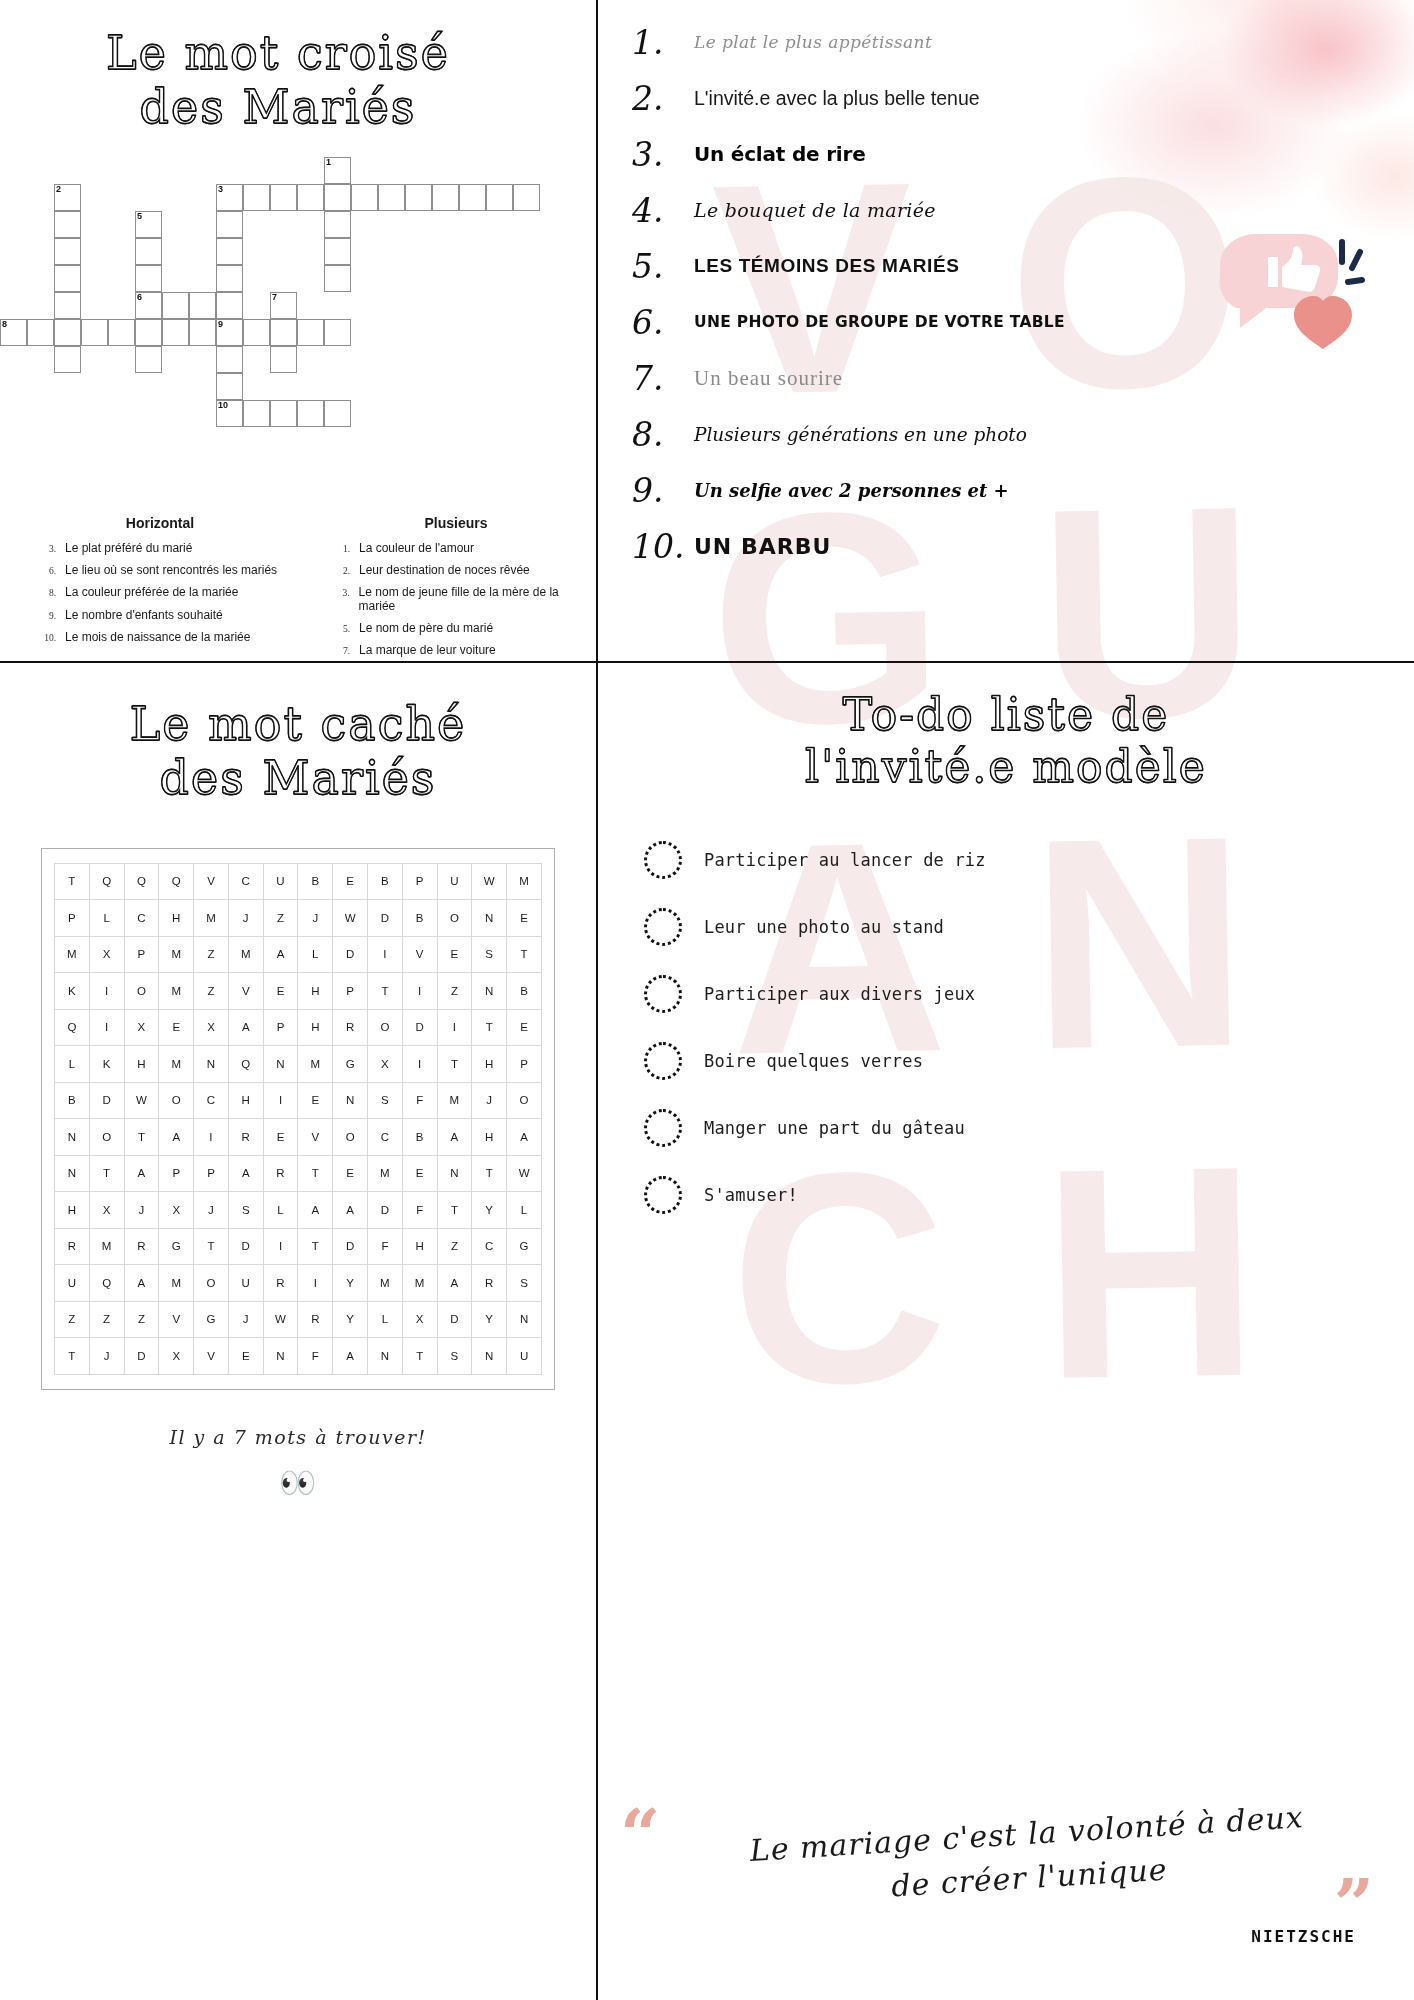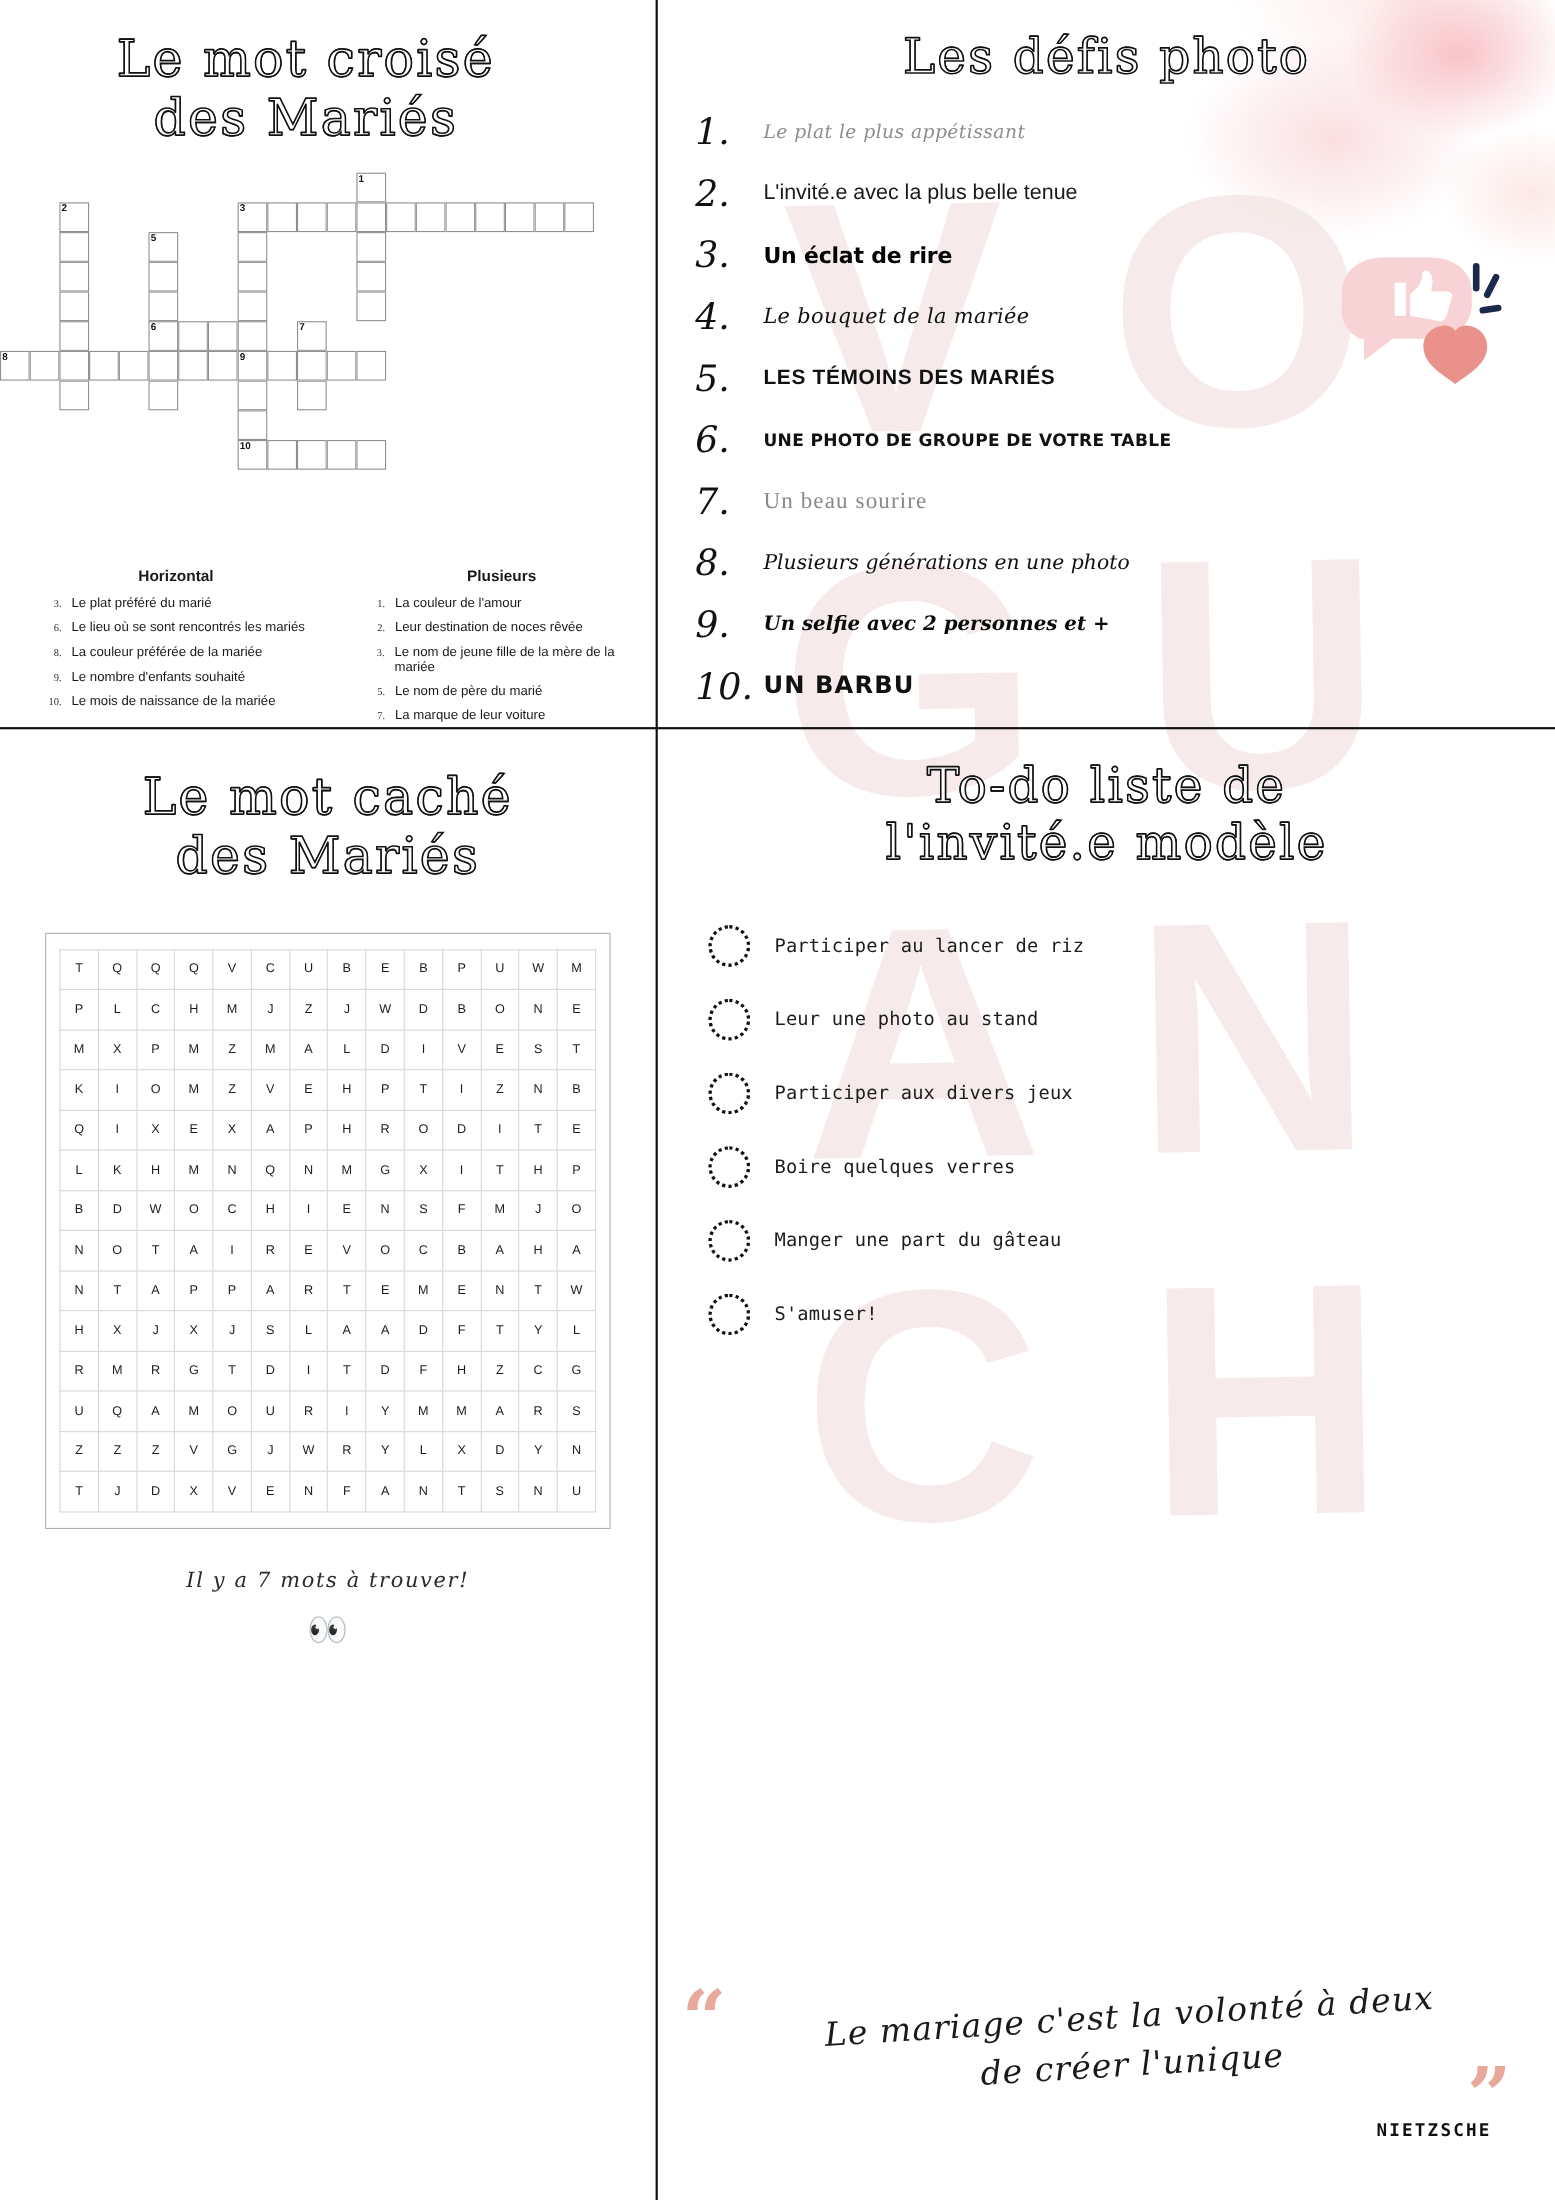--- a/index.html
+++ b/index.html
@@ -317,21 +317,20 @@
           <div class="clue-row">
             <span class="clue-n">7.</span>
             <span class="clue-t">La marque de leur voiture</span>
           </div>
         </div>
     </div>
   </div>
 </section>
 
 <section class="quad" id="q-tr">
-  <h1 class="deco-title" id="tr-title">Les défis photo</h1>
 
   <svg id="sticker" viewBox="0 0 170 130">
     <path d="M18 42 a36 30 0 0 1 36-30 h46 a36 30 0 0 1 36 30 v14 a36 30 0 0 1 -36 30 h-36 l-26 20 v-20 h-4 a36 30 0 0 1 -16 -30 z" fill="#f8d3d5"></path>
     <path d="M66 35 h10 v30 h-10 z" fill="#ffffff"></path>
     <path d="M80 65 v-18 c0-3 3-4 5-6 c4-4 6-9 6-14 c0-3 4-4 6-2 c3 3 4 8 3 13 l-1 5 h14 c4 0 6 3 5 6 l-5 16 c-1 3-3 5-6 5 z" fill="#ffffff"></path>
     <path d="M112 74 c-11 0-20 8-20 19 c0 17 20 27 29 34 c9-7 29-17 29-34 c0-11-9-19-20-19 c-4 0-7 2-9 5 c-2-3-5-5-9-5 z" fill="#e9918a"></path>
     <g stroke="#1b2a4a" stroke-width="6" stroke-linecap="round">
       <line x1="140" y1="20" x2="140" y2="40"></line>
       <line x1="158" y1="30" x2="150" y2="46"></line>
       <line x1="160" y1="58" x2="146" y2="60"></line>

